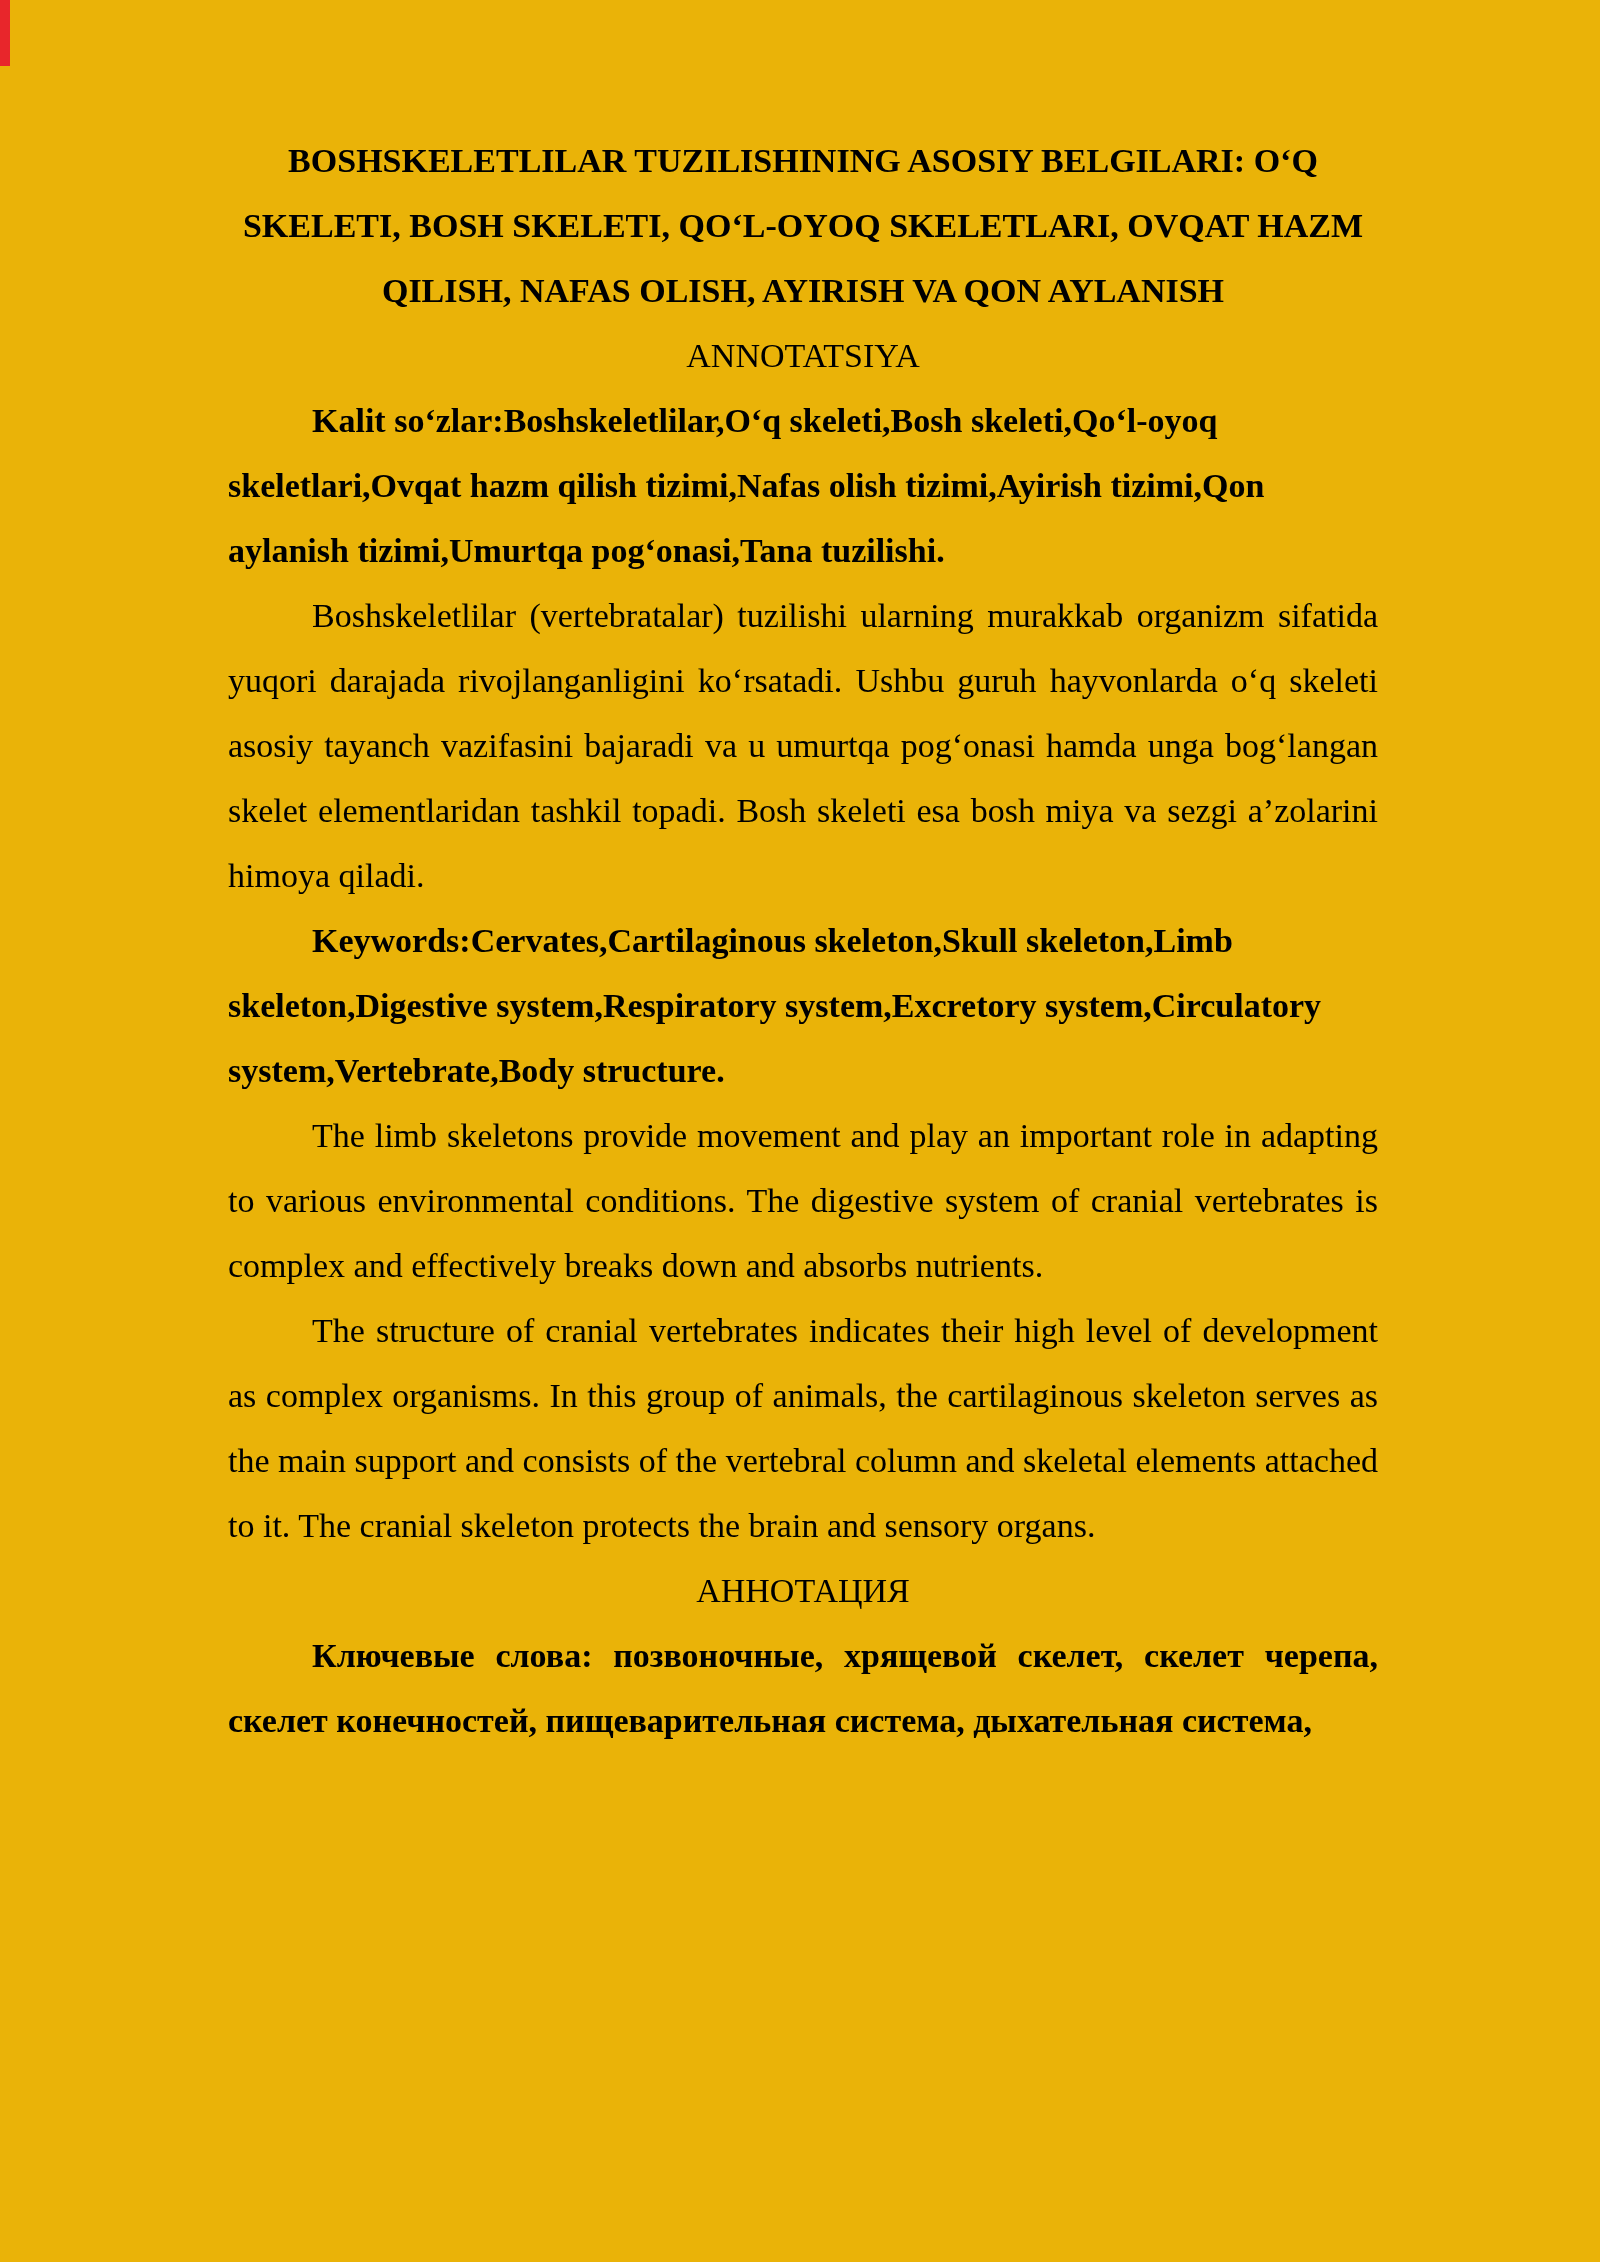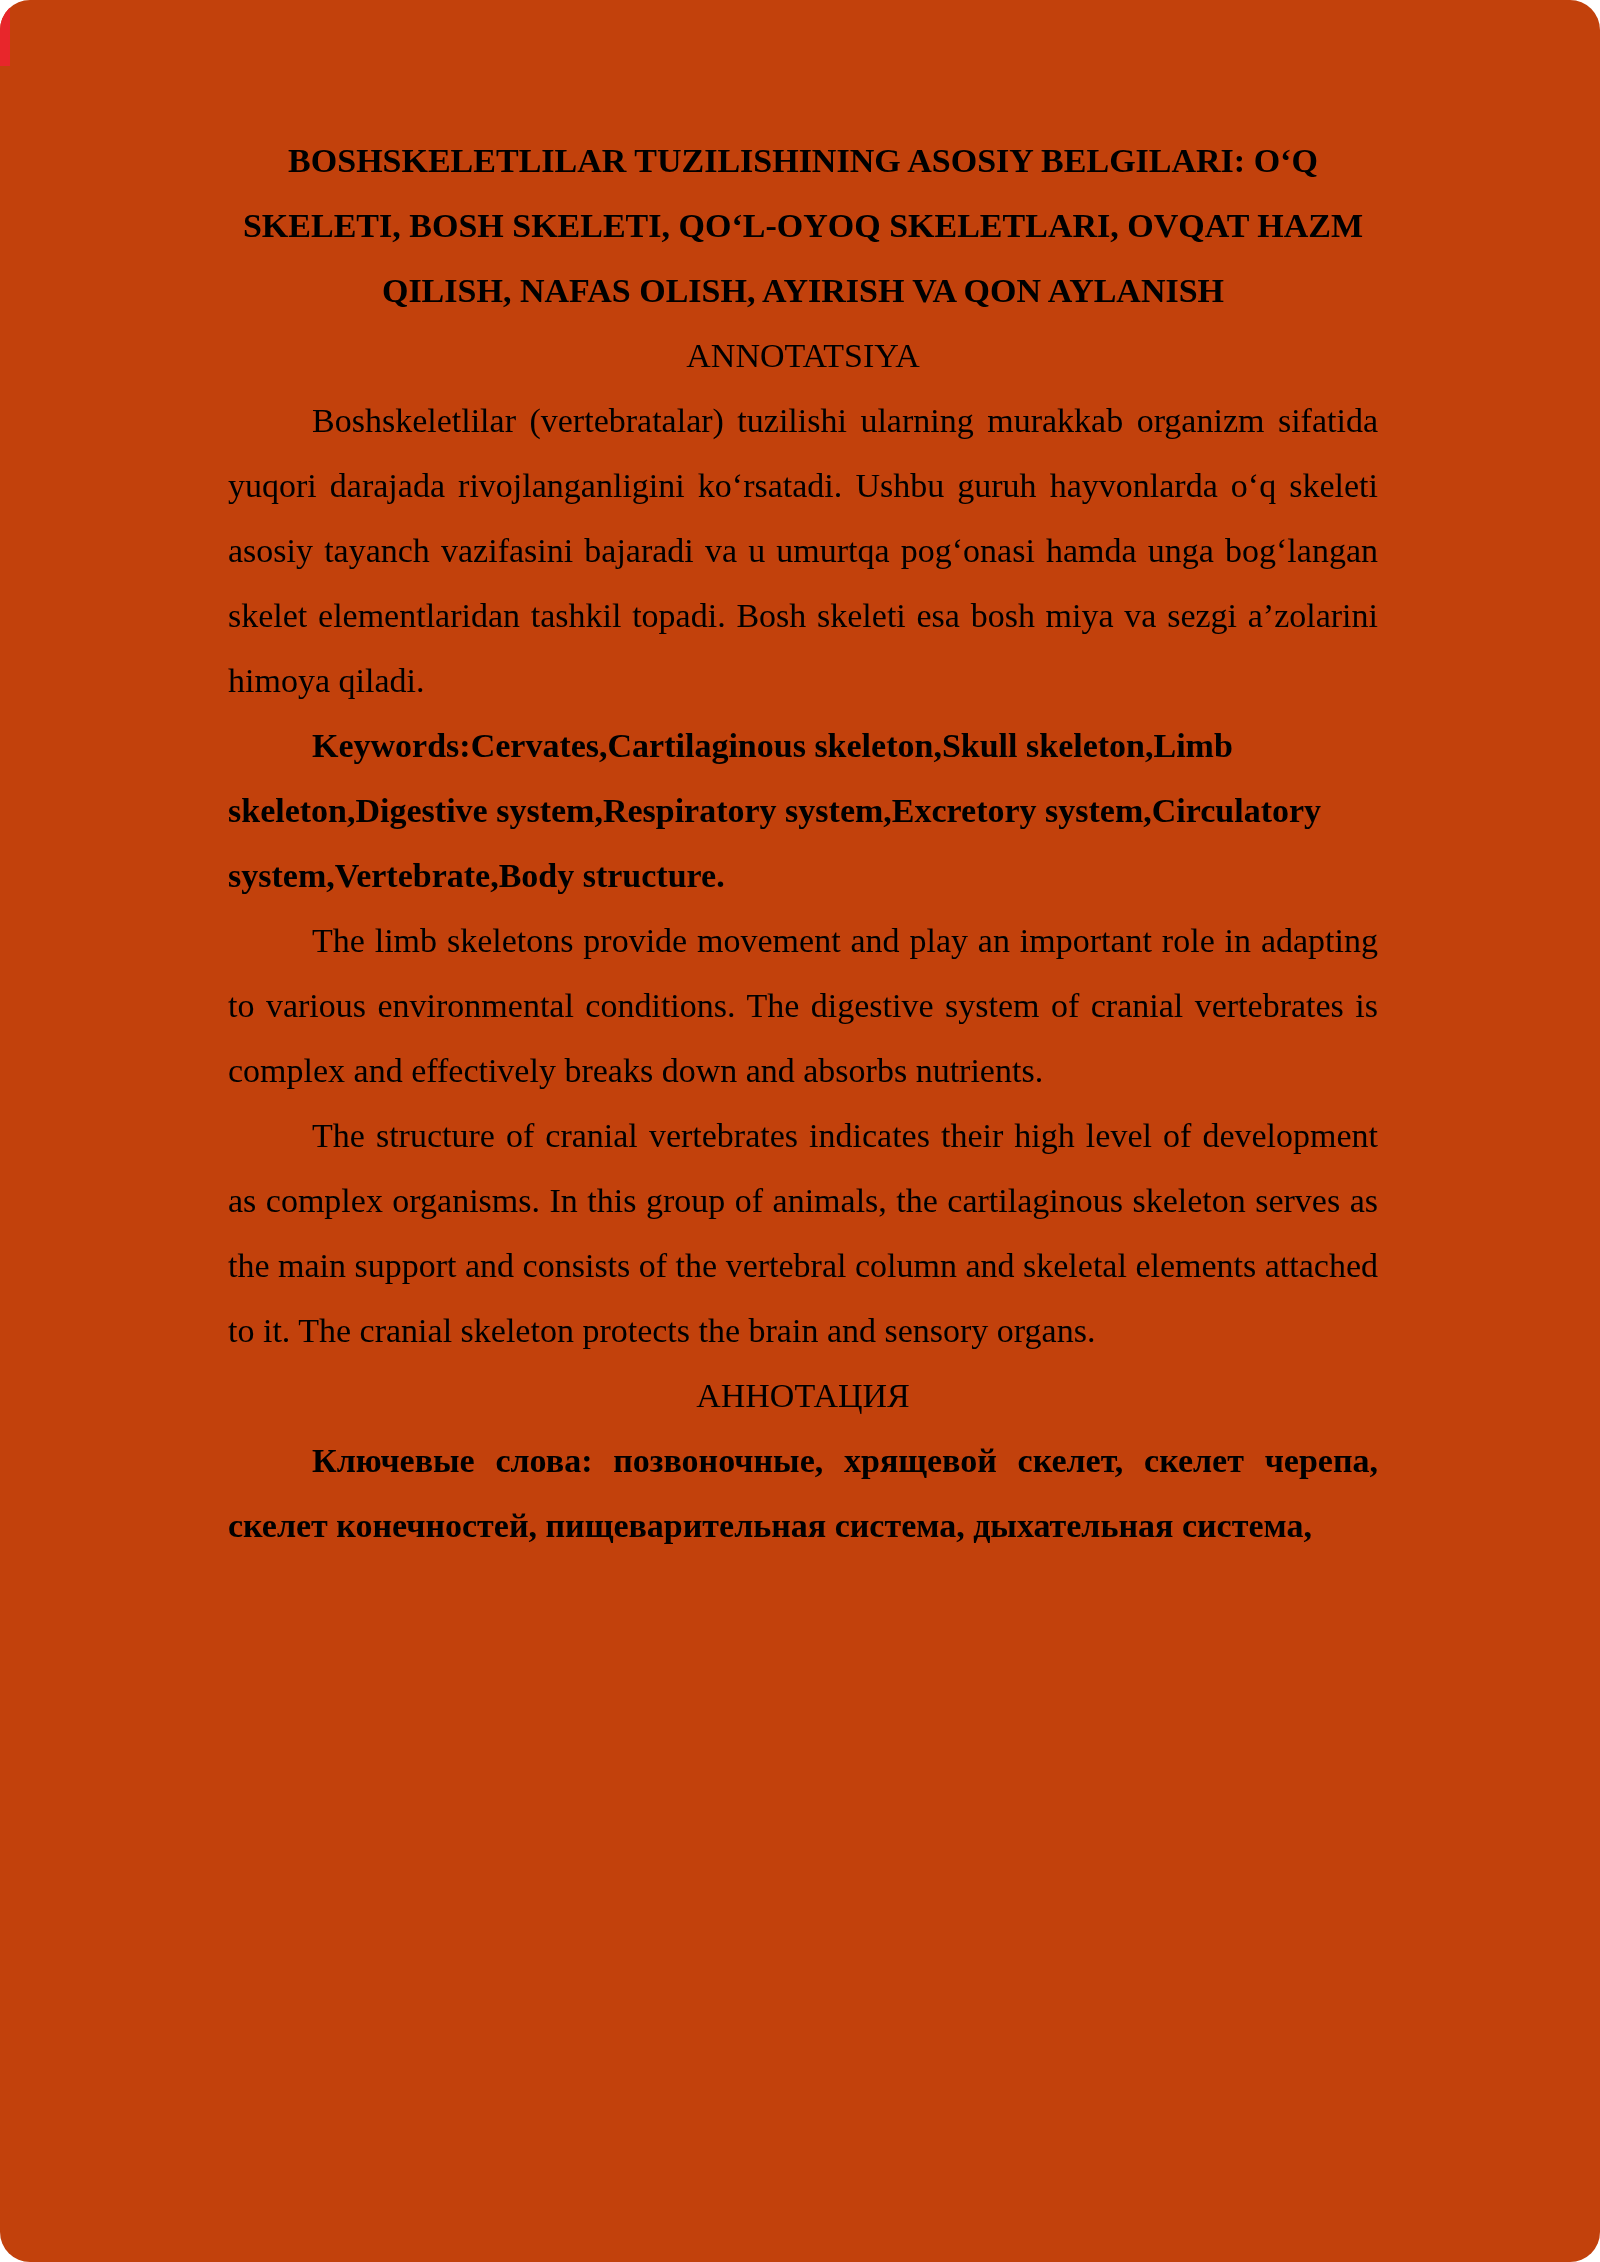--- a/index.html
+++ b/index.html
@@ -4,25 +4,24 @@
 <style>
   html, body {
     margin: 0;
     padding: 0;
     background: #ffffff;
   }
   .page {
     position: relative;
     width: 1600px;
     height: 2262px;
-    background: #c2410c;
+    background: #eab308;
     font-family: "Liberation Serif", "DejaVu Serif", serif;
     color: #000000;
     overflow: hidden;
-    border-radius: 30px;
   }
   .corner-mark {
     position: absolute;
     left: 0;
     top: 0;
     width: 10px;
     height: 66px;
   }
   .content {
     position: absolute;
@@ -62,20 +61,21 @@
 <body>
 
 <div class="page">
   <div class="corner-mark" style="background: rgb(232, 38, 43);"></div>
   <div class="content">
 
     <p class="doc-title">BOSHSKELETLILAR TUZILISHINING ASOSIY BELGILARI: O‘Q SKELETI, BOSH SKELETI, QO‘L-OYOQ SKELETLARI, OVQAT HAZM QILISH, NAFAS OLISH, AYIRISH VA QON AYLANISH</p>
 
     <p class="section-heading">ANNOTATSIYA</p>
 
+    <p class="keywords">Kalit so‘zlar:Boshskeletlilar,O‘q skeleti,Bosh skeleti,Qo‘l-oyoq skeletlari,Ovqat hazm qilish tizimi,Nafas olish tizimi,Ayirish tizimi,Qon aylanish tizimi,Umurtqa pog‘onasi,Tana tuzilishi.</p>
 
     <p class="body-para">Boshskeletlilar (vertebratalar) tuzilishi ularning murakkab organizm sifatida yuqori darajada rivojlanganligini ko‘rsatadi. Ushbu guruh hayvonlarda o‘q skeleti asosiy tayanch vazifasini bajaradi va u umurtqa pog‘onasi hamda unga bog‘langan skelet elementlaridan tashkil topadi. Bosh skeleti esa bosh miya va sezgi a’zolarini himoya qiladi.</p>
 
 
 
     <p class="keywords">Keywords:Cervates,Cartilaginous skeleton,Skull skeleton,Limb skeleton,Digestive system,Respiratory system,Excretory system,Circulatory system,Vertebrate,Body structure.</p>
 
     <p class="body-para">The limb skeletons provide movement and play an important role in adapting to various environmental conditions. The digestive system of cranial vertebrates is complex and effectively breaks down and absorbs nutrients.</p>
 
     <p class="body-para">The structure of cranial vertebrates indicates their high level of development as complex organisms. In this group of animals, the cartilaginous skeleton serves as the main support and consists of the vertebral column and skeletal elements attached to it. The cranial skeleton protects the brain and sensory organs.</p>

